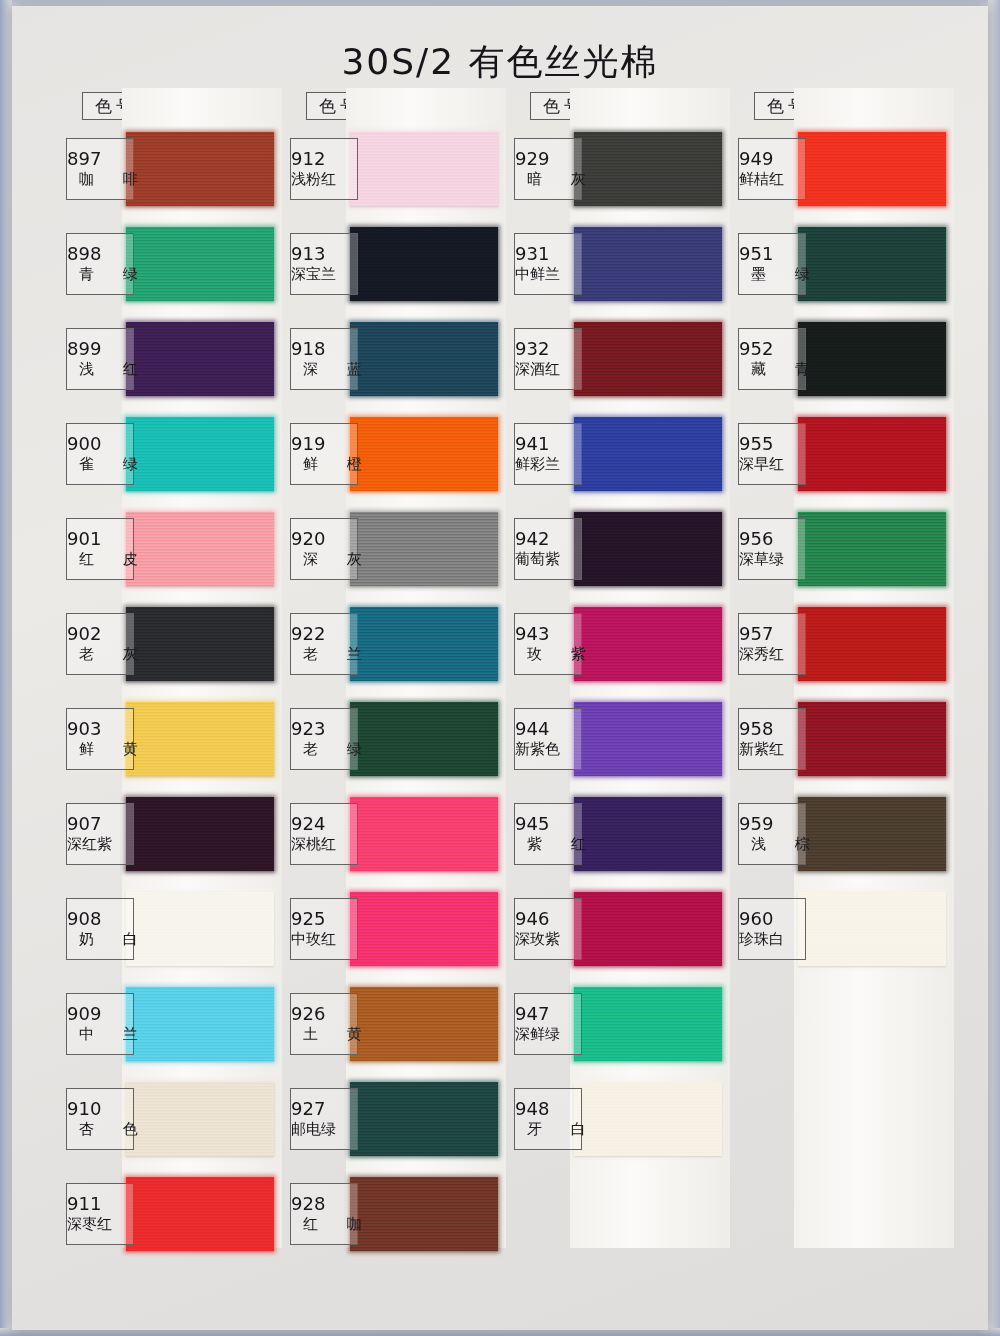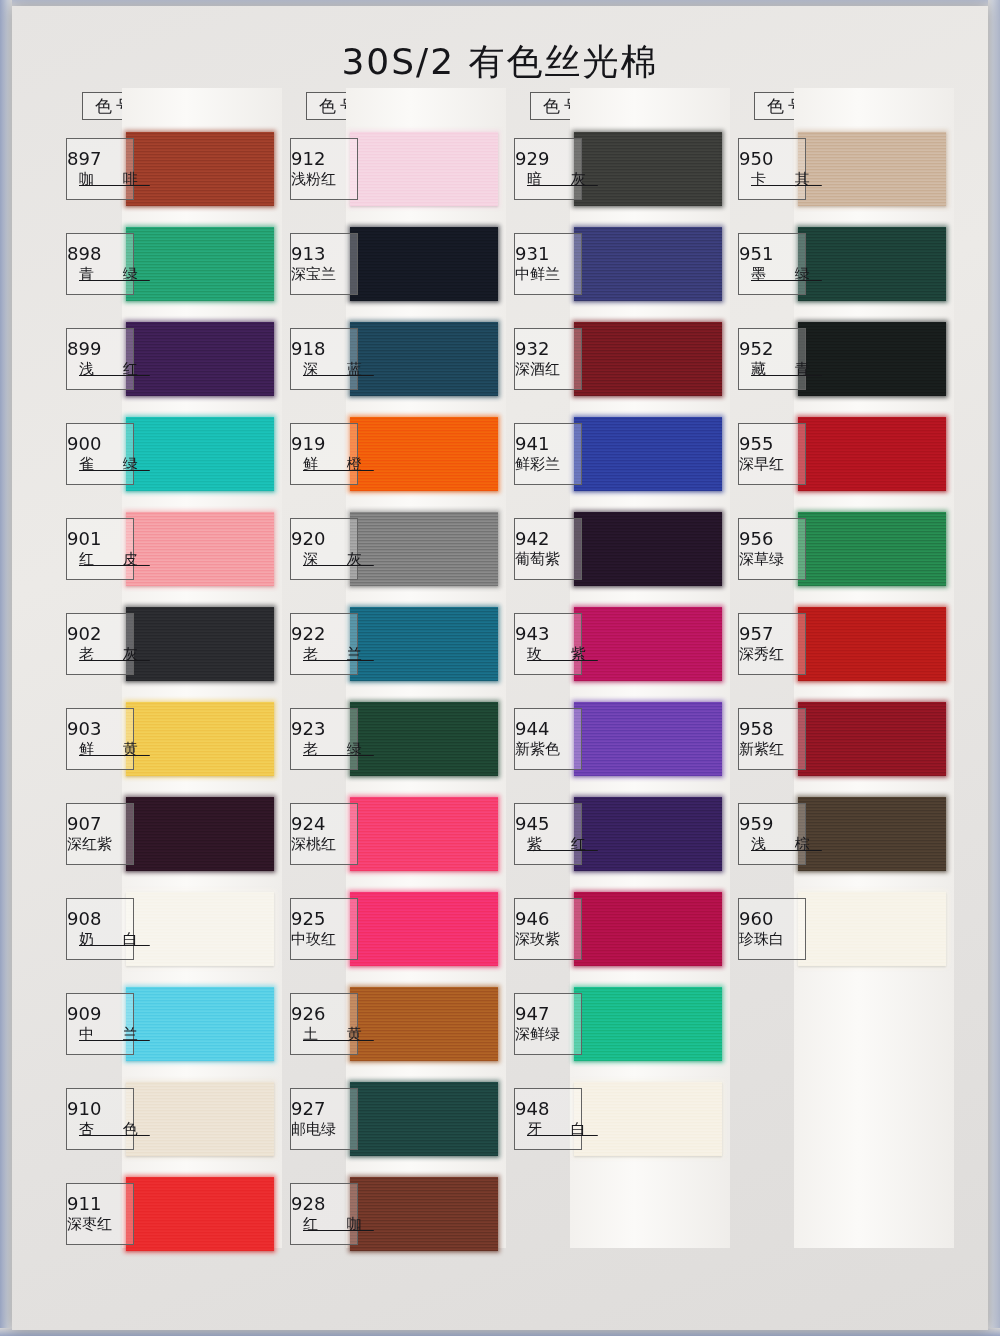--- a/index.html
+++ b/index.html
@@ -116,21 +116,21 @@
     letter-spacing: 0px;
   }
   .name {
     font-size: 15px;
     color: #17171b;
     line-height: 1.2;
     margin-top: 2px;
     white-space: nowrap;
   }
   
-  .name.sparse { letter-spacing: 12px; text-indent: 12px; text-decoration: underline; }
+  .name.sparse { letter-spacing: 12px; text-indent: 12px; }
   .name.tight  { letter-spacing: 0px; }
 
   
   .swatch {
     position: absolute;
     left: 72px;
     top: 12px;
     width: 148px;
     height: 74px;
     z-index: 1;
@@ -440,24 +440,24 @@
           <div class="label-box">
             <div class="code">948</div>
             <div class="name sparse">牙 白</div>
           </div>
         </div>
       </div>
       <div class="column">
         <div class="strip"></div>
         <div class="col-header">色号</div>
         <div class="row">
-          <div class="swatch" style="background: rgb(205, 180, 156);"></div>
-          <div class="label-box">
-            <div class="code">950</div>
-            <div class="name sparse">卡 其</div>
+          <div class="swatch" style="background: rgb(240, 49, 31);"></div>
+          <div class="label-box">
+            <div class="code">949</div>
+            <div class="name tight">鲜桔红</div>
           </div>
         </div>
         <div class="row">
           <div class="swatch" style="background: rgb(28, 64, 55);"></div>
           <div class="label-box">
             <div class="code">951</div>
             <div class="name sparse">墨 绿</div>
           </div>
         </div>
         <div class="row">

